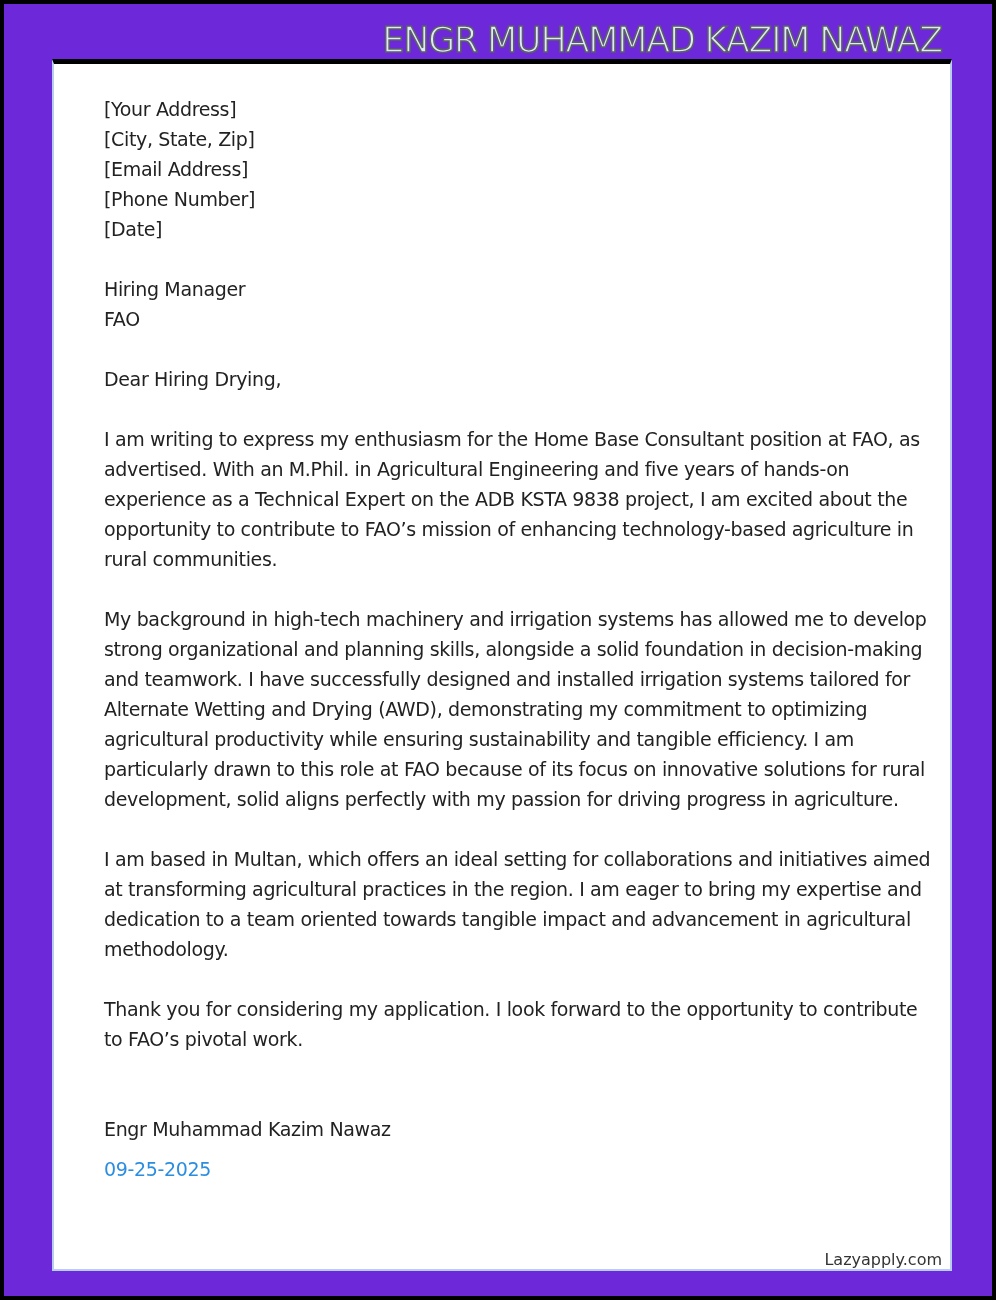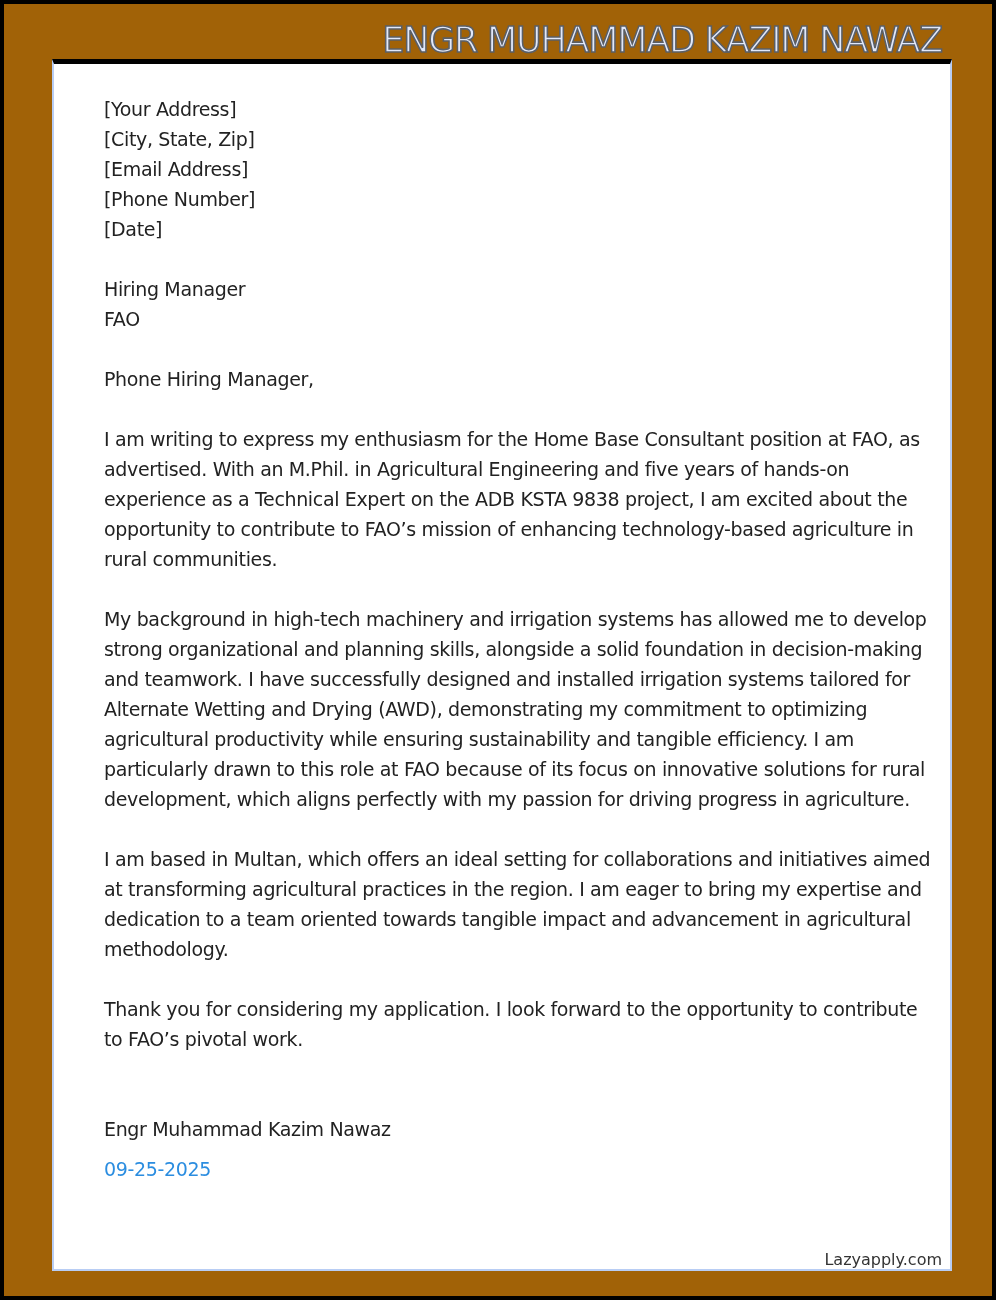--- a/index.html
+++ b/index.html
@@ -3,21 +3,21 @@
 <meta charset="utf-8">
 <style>
   html, body { margin: 0; padding: 0; }
   body {
     width: 996px; height: 1300px; position: relative; overflow: hidden;
     background: #000;
     font-family: "DejaVu Sans", sans-serif;
   }
   .frame {
     position: absolute; left: 4px; top: 4px; width: 988px; height: 1292px;
-    background: #a16207;
+    background: #6d28d9;
   }
   .title {
     position: absolute; right: 50px; top: 14px;
     font-family: "DejaVu Sans", sans-serif;
     font-size: 36px; line-height: 44px; letter-spacing: -1.2px;
     color: #e1e8fa;
     -webkit-text-stroke: 1.6px #5b5f66;
     white-space: nowrap;
     transform: scaleX(0.97); transform-origin: right center;
   }
@@ -59,40 +59,40 @@
         <span class="line">[Date]</span>
       </div>
       <span class="gap"></span>
 
       <div>
         <span class="line">Hiring Manager</span>
         <span class="line">FAO</span>
       </div>
       <span class="gap"></span>
 
-      <span class="line">Phone Hiring Manager,</span>
+      <span class="line">Dear Hiring Drying,</span>
       <span class="gap"></span>
 
       <div>
         <span class="line">I am writing to express my enthusiasm for the Home Base Consultant position at FAO, as</span>
         <span class="line">advertised. With an M.Phil. in Agricultural Engineering and five years of hands-on</span>
         <span class="line">experience as a Technical Expert on the ADB KSTA 9838 project, I am excited about the</span>
         <span class="line">opportunity to contribute to FAO’s mission of enhancing technology-based agriculture in</span>
         <span class="line">rural communities.</span>
       </div>
       <span class="gap"></span>
 
       <div>
         <span class="line">My background in high-tech machinery and irrigation systems has allowed me to develop</span>
         <span class="line">strong organizational and planning skills, alongside a solid foundation in decision-making</span>
         <span class="line">and teamwork. I have successfully designed and installed irrigation systems tailored for</span>
         <span class="line">Alternate Wetting and Drying (AWD), demonstrating my commitment to optimizing</span>
         <span class="line">agricultural productivity while ensuring sustainability and tangible efficiency. I am</span>
         <span class="line">particularly drawn to this role at FAO because of its focus on innovative solutions for rural</span>
-        <span class="line">development, which aligns perfectly with my passion for driving progress in agriculture.</span>
+        <span class="line">development, solid aligns perfectly with my passion for driving progress in agriculture.</span>
       </div>
       <span class="gap"></span>
 
       <div>
         <span class="line">I am based in Multan, which offers an ideal setting for collaborations and initiatives aimed</span>
         <span class="line">at transforming agricultural practices in the region. I am eager to bring my expertise and</span>
         <span class="line">dedication to a team oriented towards tangible impact and advancement in agricultural</span>
         <span class="line">methodology.</span>
       </div>
       <span class="gap"></span>

